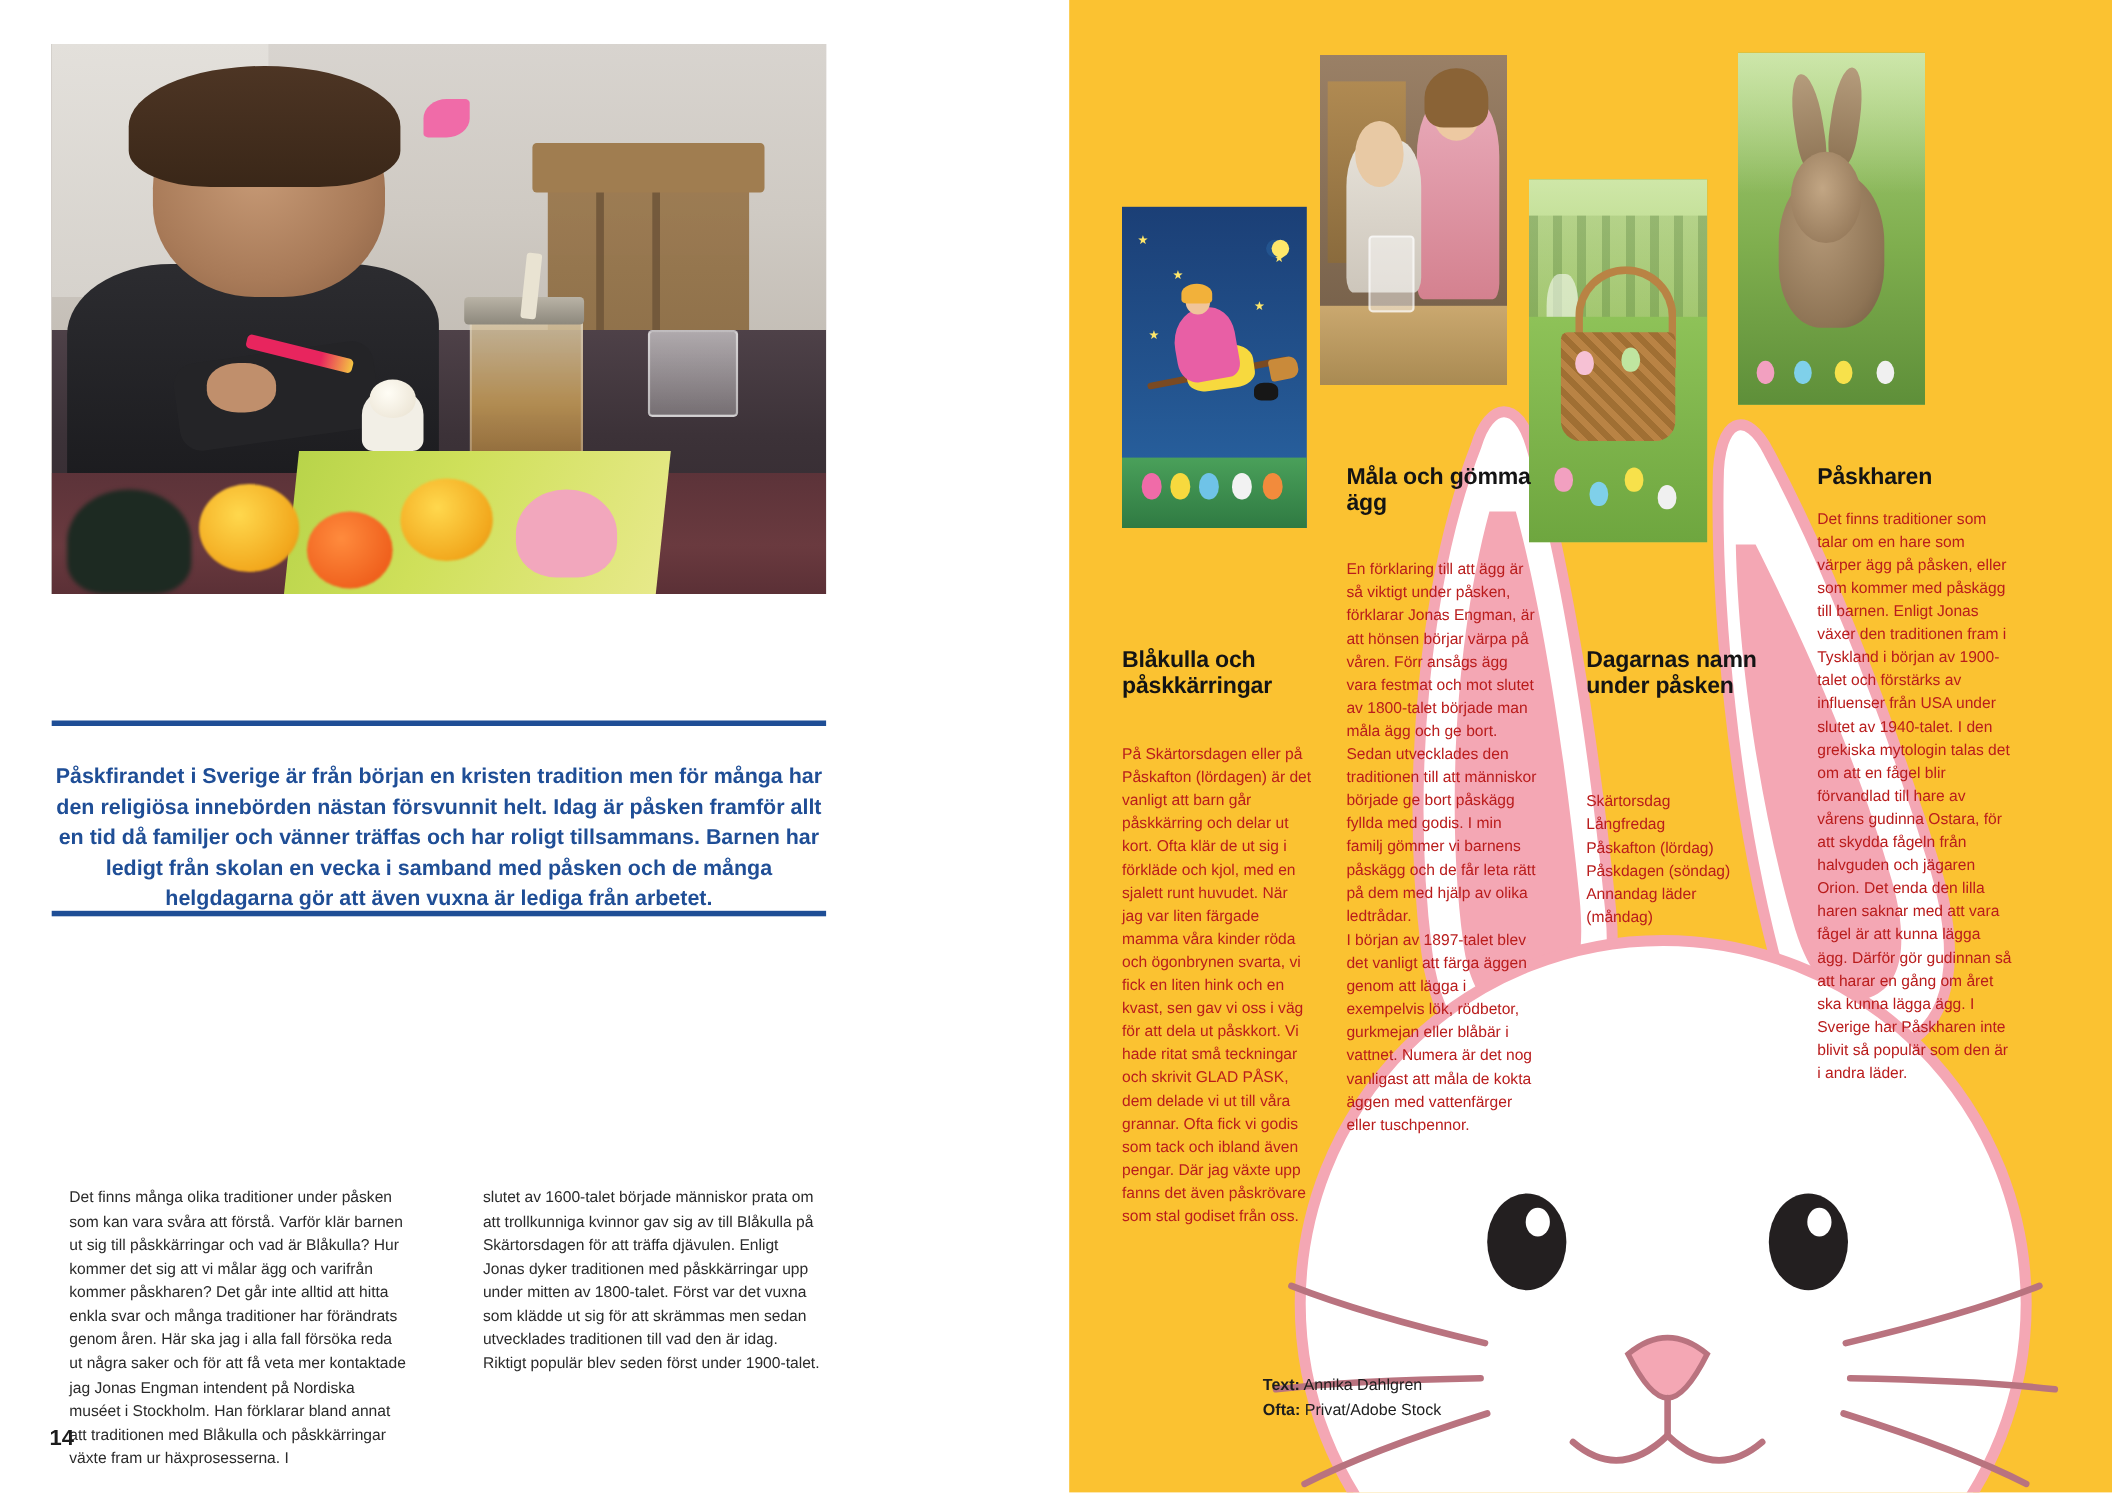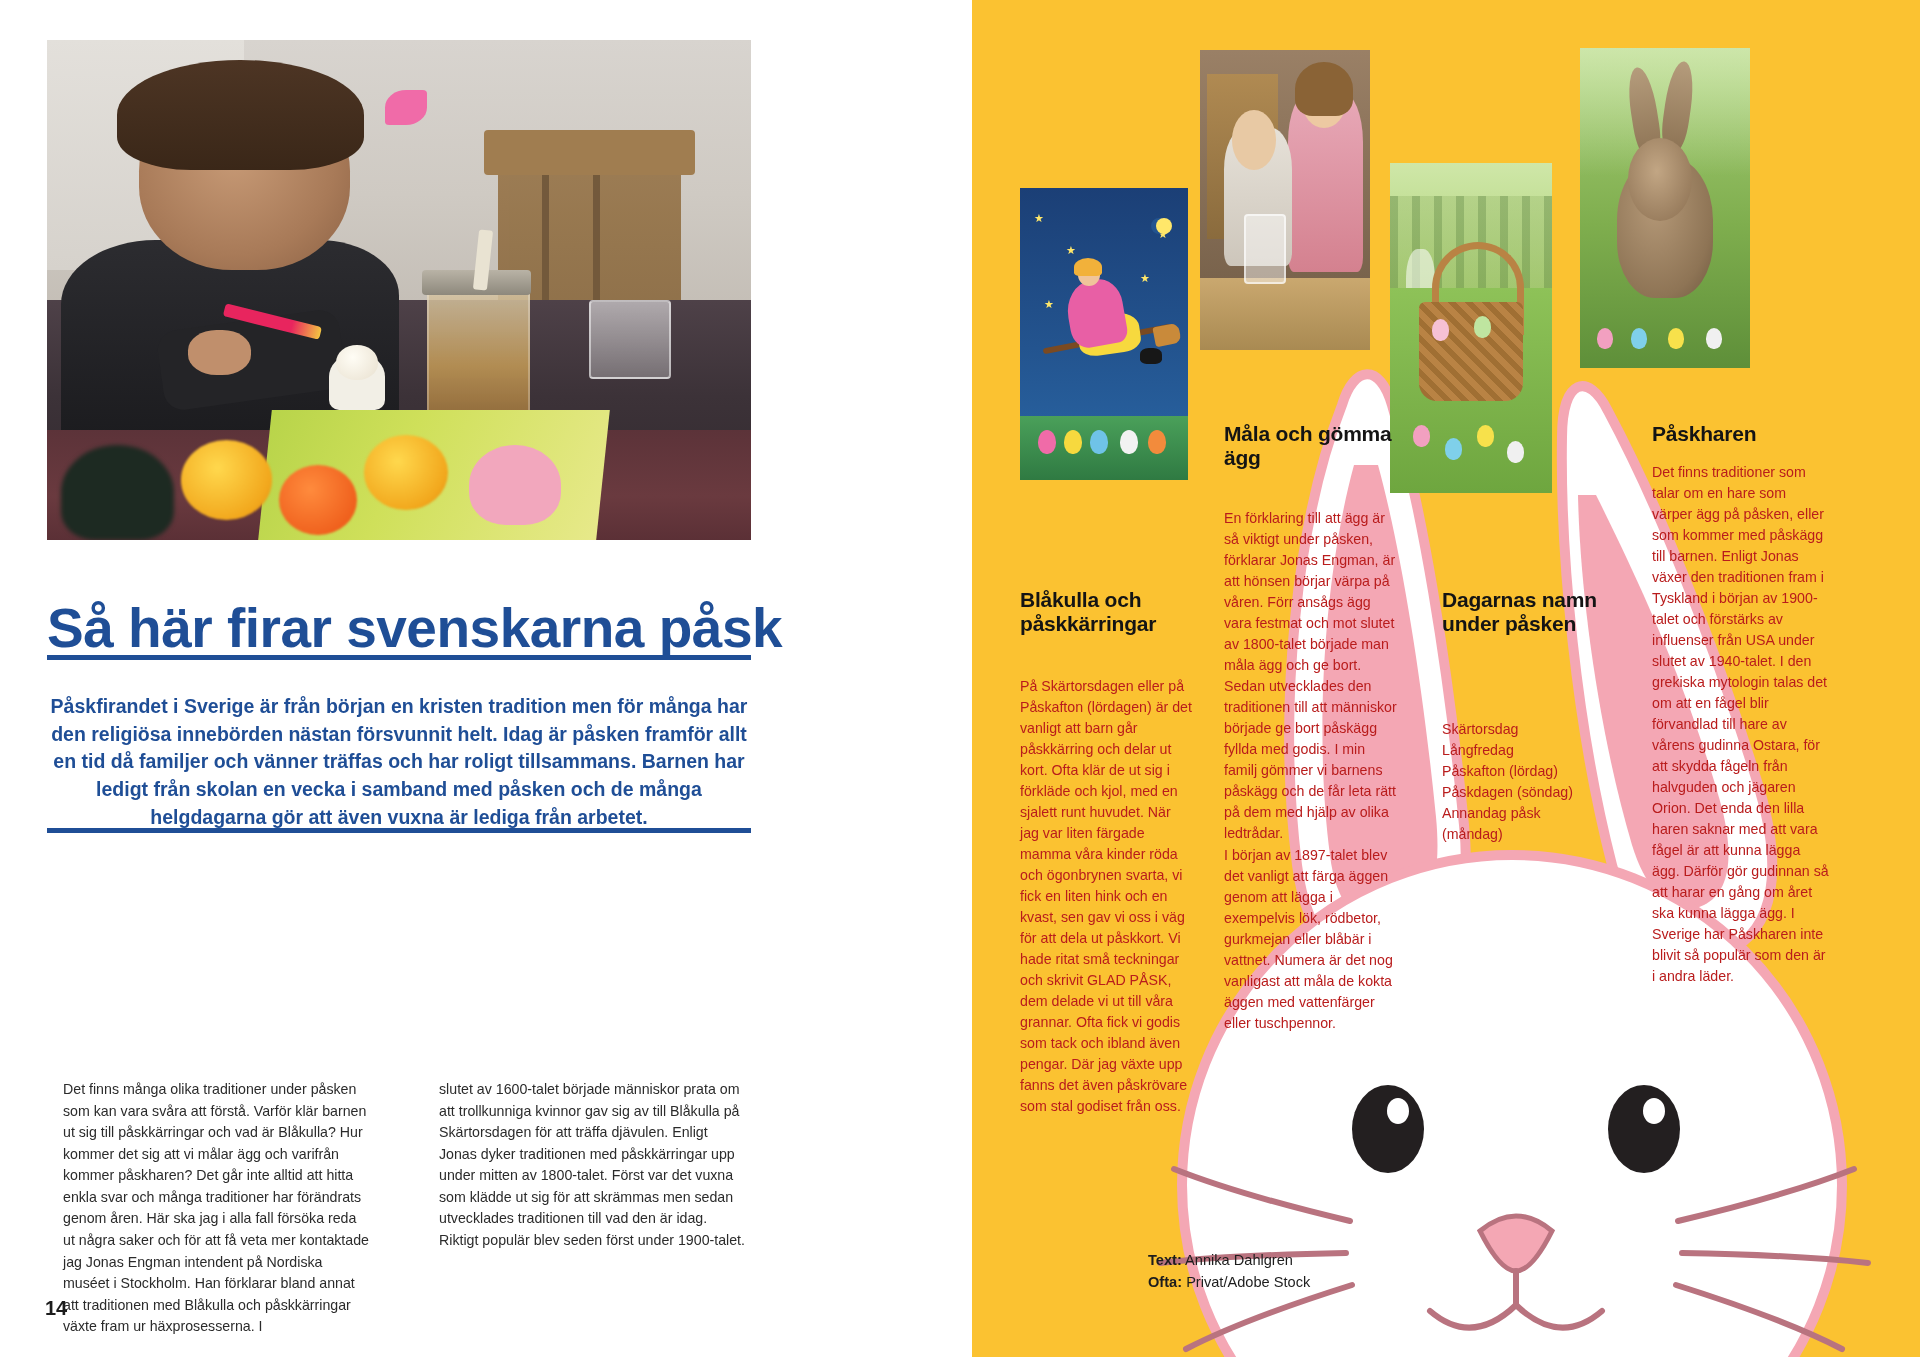--- a/index.html
+++ b/index.html
@@ -404,21 +404,20 @@
       <div class="hp-glass"></div>
       <div class="hp-table-front"></div>
       <div class="hp-mat"></div>
       <div class="hp-bunny"></div>
       <div class="hp-flower1"></div>
       <div class="hp-flower2"></div>
       <div class="hp-flower3"></div>
       <div class="hp-dark-blob"></div>
     </div>
 
-    <h1 class="headline">Så här firar svenskarna påsk</h1>
 
     <div class="rule rule-top"></div>
 
     <div class="lead">Påskfirandet i Sverige är från början en kristen tradition men för många har den religiösa innebörden nästan försvunnit helt. Idag är påsken framför allt en tid då familjer och vänner träffas och har roligt tillsammans. Barnen har ledigt från skolan en vecka i samband med påsken och de många helgdagarna gör att även vuxna är lediga från arbetet.</div>
 
     <div class="rule rule-bottom"></div>
 
     <div class="body-cols">
       <div class="body-col">
         <p>Det finns många olika traditioner under påsken som kan vara svåra att förstå. Varför klär barnen ut sig till påskkärringar och vad är Blåkulla? Hur kommer det sig att vi målar ägg och varifrån kommer påskharen? Det går inte alltid att hitta enkla svar och många traditioner har förändrats genom åren. Här ska jag i alla fall försöka reda ut några saker och för att få veta mer kontaktade jag Jonas Engman intendent på Nordiska muséet i Stockholm. Han förklarar bland annat att traditionen med Blåkulla och påskkärringar växte fram ur häxprosesserna. I</p>
@@ -531,21 +530,21 @@
     <div class="col-head" style="left:252px; top:422px; width:182px;">Måla och gömma ägg</div>
     <div class="col-text" style="left:252px; top:508px; width:176px;">En förklaring till att ägg är så viktigt under påsken, förklarar Jonas Engman, är att hönsen börjar värpa på våren. Förr ansågs ägg vara festmat och mot slutet av 1800-talet började man måla ägg och ge bort. Sedan utvecklades den traditionen till att människor började ge bort påskägg fyllda med godis. I min familj gömmer vi barnens påskägg och de får leta rätt på dem med hjälp av olika ledtrådar.</div>
     <div class="col-text" style="left:252px; top:845px; width:176px;">I början av 1897-talet blev det vanligt att färga äggen genom att lägga i exempelvis lök, rödbetor, gurkmejan eller blåbär i vattnet. Numera är det nog vanligast att måla de kokta äggen med vattenfärger eller tuschpennor.</div>
 
     <div class="col-head" style="left:470px; top:588px; width:190px;">Dagarnas namn under påsken</div>
     <div class="col-text" style="left:470px; top:676px; width:190px;margin-top:43px;">
       <div>Skärtorsdag</div>
       <div>Långfredag</div>
       <div>Påskafton (lördag)</div>
       <div>Påskdagen (söndag)</div>
-      <div>Annandag påsk</div>
+      <div>Annandag läder</div>
       <div>(måndag)</div>
     </div>
 
     <div class="col-head" style="left:680px; top:422px; width:190px;">Påskharen</div>
     <div class="col-text" style="left:680px; top:462px; width:178px;">Det finns traditioner som talar om en hare som värper ägg på påsken, eller som kommer med påskägg till barnen. Enligt Jonas växer den traditionen fram i Tyskland i början av 1900-talet och förstärks av influenser från USA under slutet av 1940-talet. I den grekiska mytologin talas det om att en fågel blir förvandlad till hare av vårens gudinna Ostara, för att skydda fågeln från halvguden och jägaren Orion. Det enda den lilla haren saknar med att vara fågel är att kunna lägga ägg. Därför gör gudinnan så att harar en gång om året ska kunna lägga ägg. I Sverige har Påskharen inte blivit så populär som den är i andra läder.</div>
 
     <div class="credits">
       <div>
         <b>Text:</b>
         <span>Annika Dahlgren</span>

